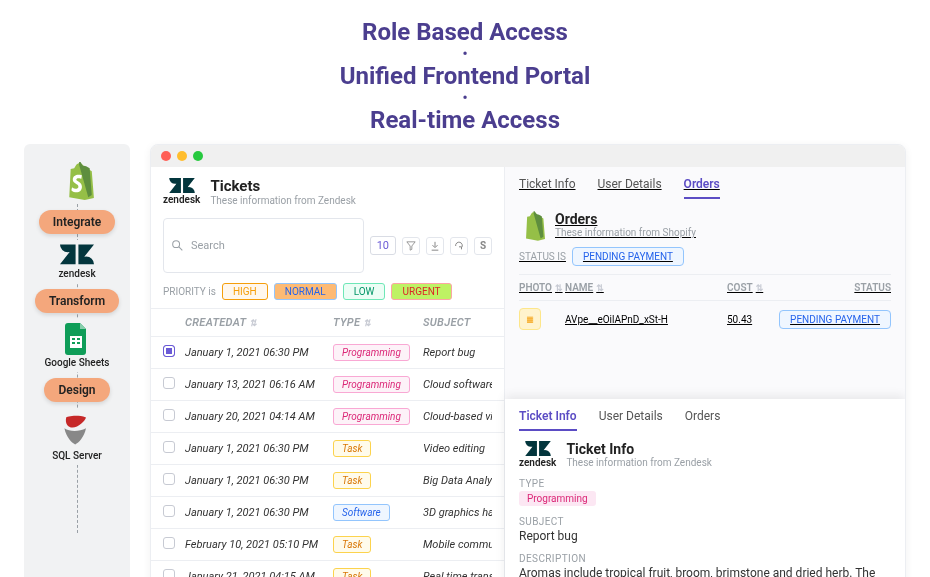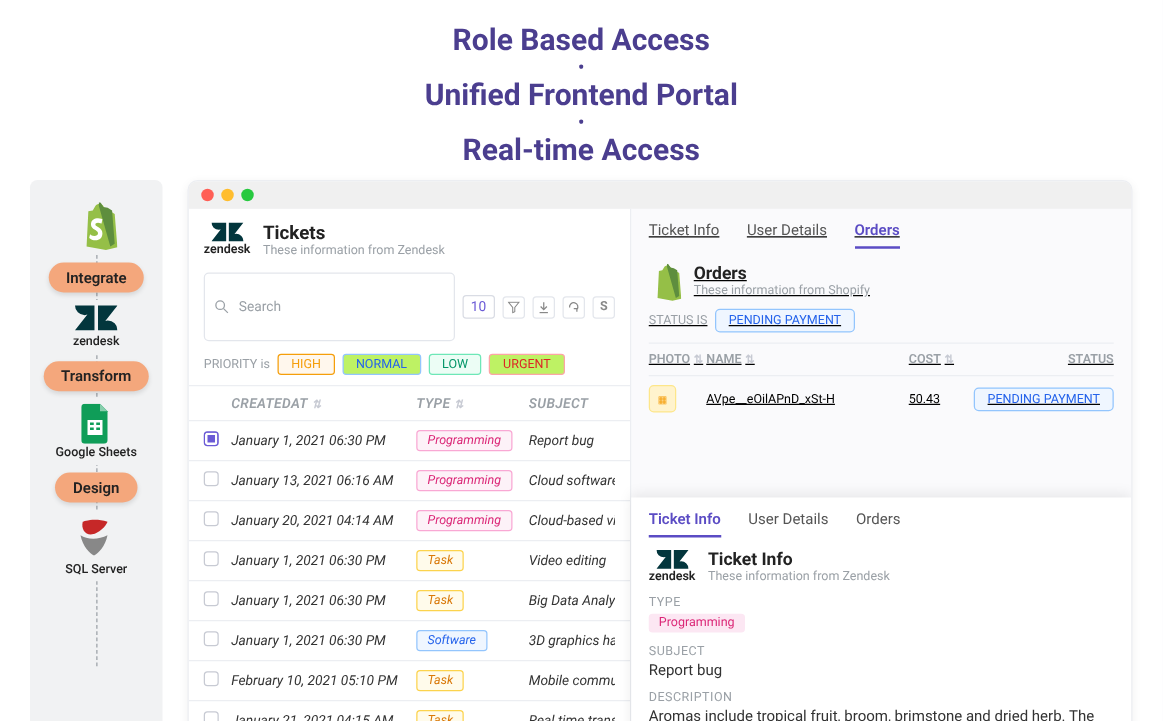--- a/index.html
+++ b/index.html
@@ -36,21 +36,21 @@
 
 .toolbar { display: flex; align-items: center; gap: 6px; padding: 6px 12px; }
 .search { flex: 1; display: flex; align-items: center; gap: 8px; border: 1px solid #e3e6ec; border-radius: 4px; padding: 20px 8px; font-size: 11px; color: #9aa0a6; }
 .search .mag { width: 11px; height: 11px; }
 .pagebox { border: 1px solid #d9dce4; color: #6b5bd6; font-size: 11px; padding: 2px 6px; border-radius: 3px; }
 .ico-btn { width: 18px; height: 18px; border: 1px solid #e3e6ec; border-radius: 3px; display: flex; align-items: center; justify-content: center; font-size: 10px; color: #888; }
 
 .priority { display: flex; align-items: center; gap: 6px; padding: 4px 12px 8px 12px; font-size: 10px; color: #9aa0a6; }
 .pbadge { font-size: 10px; padding: 2px 10px; border-radius: 3px; border: 1px solid; }
 .pbadge.high   { color: #f59e0b; border-color: #f59e0b; background: #fff7ed; }
-.pbadge.normal { color: #2563eb; border-color: #93c5fd; background: #bef264; }
+.pbadge.normal { color: #2563eb; border-color: #93c5fd; background: #fdba74; }
 .pbadge.low    { color: #059669; border-color: #6ee7b7; background: #ecfdf5; }
 .pbadge.urgent { color: #dc2626; border-color: #fca5a5; background: #bef264; }
 
 .thead, .trow { display: flex; align-items: center; padding: 7px 12px; font-size: 11px; border-top: 1px solid #eceef2; font-style: italic; }
 .thead { color: #9aa0a6; font-weight: 600; letter-spacing: .3px; text-transform: uppercase; }
 .trow { color: #333; }
 .col-chk { width: 22px; }
 .col-date { width: 148px; }
 .col-type { width: 90px; }
 .col-subj { flex: 1; white-space: nowrap; overflow: hidden; text-overflow: clip; }

